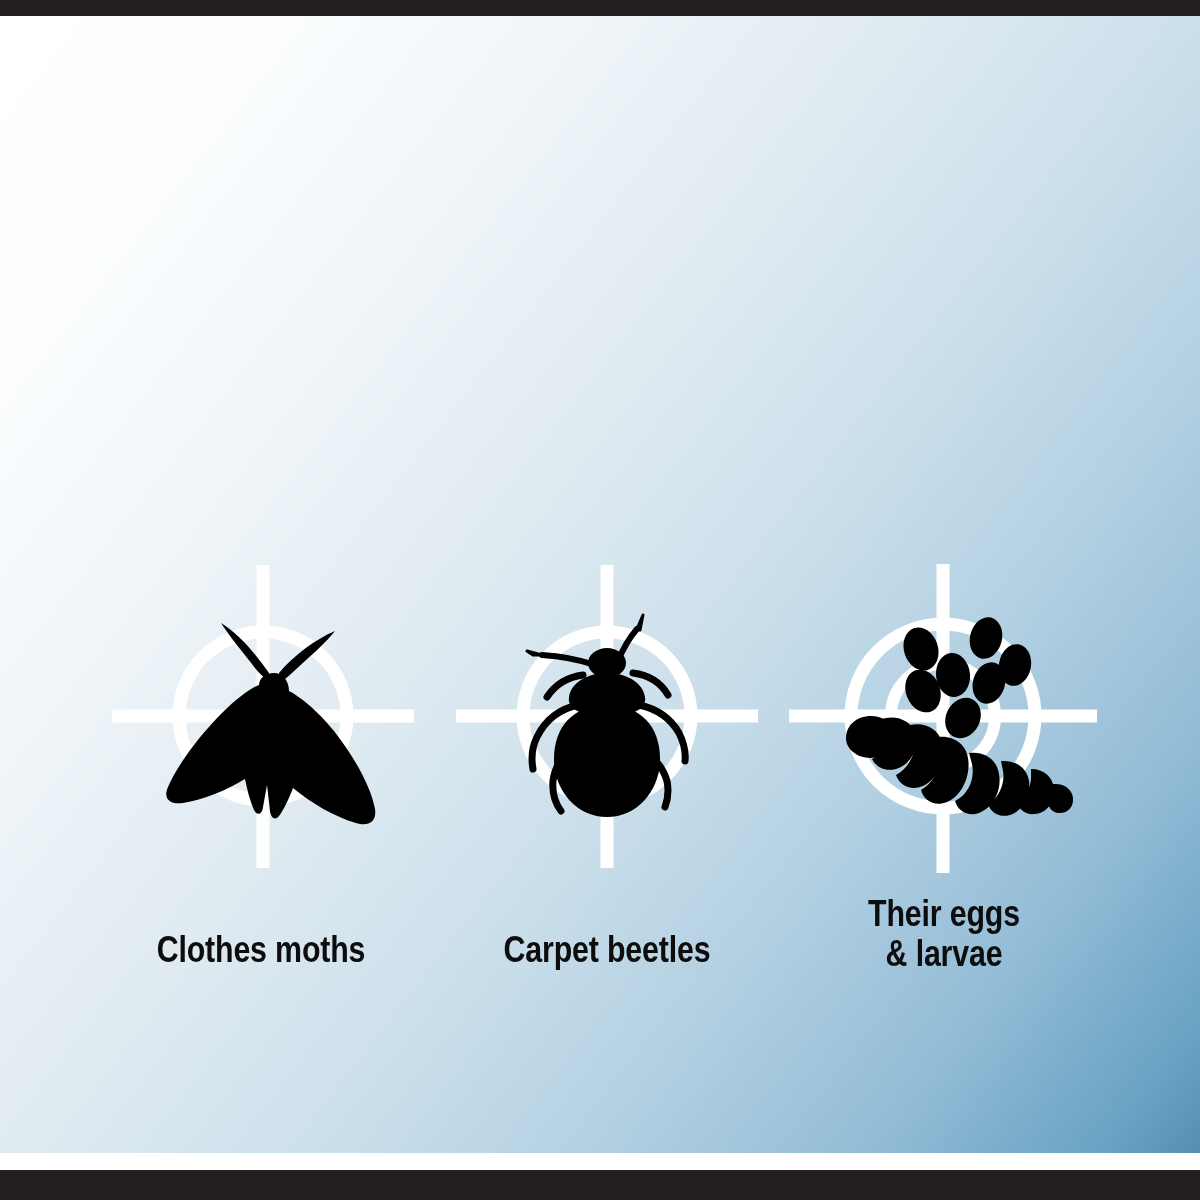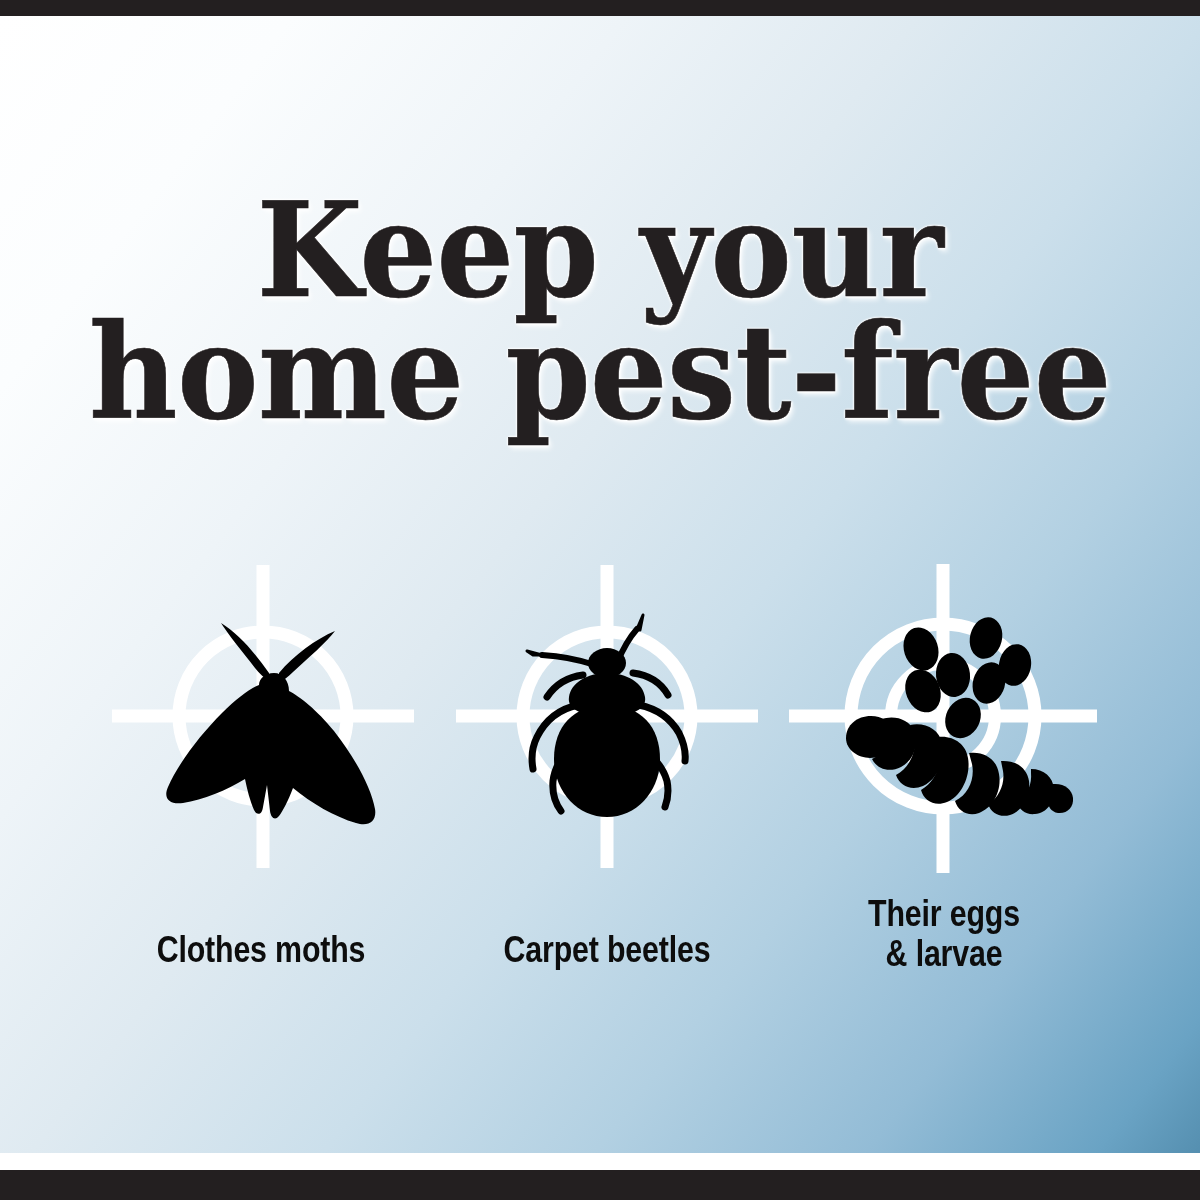--- a/index.html
+++ b/index.html
@@ -133,24 +133,20 @@
 </head>
 <body>
 
 <div id="poster">
 
   <div class="bar bar--top"></div>
 
   <div class="canvas"></div>
   <div class="whiteband"></div>
 
-  <div class="headline">
-    <span class="l1">Keep your</span>
-    <span class="l2">home pest-free</span>
-  </div>
 
   <div class="iconrow">
 
     <div class="icon icon--moth">
       <svg viewBox="0 0 320 330" xmlns="http://www.w3.org/2000/svg" aria-hidden="true">
         <g fill="none" stroke="#ffffff">
 
           <circle cx="160" cy="161" r="84" stroke-width="13"></circle>
 
           <line x1="160" y1="10" x2="160" y2="313" stroke-width="13"></line>

